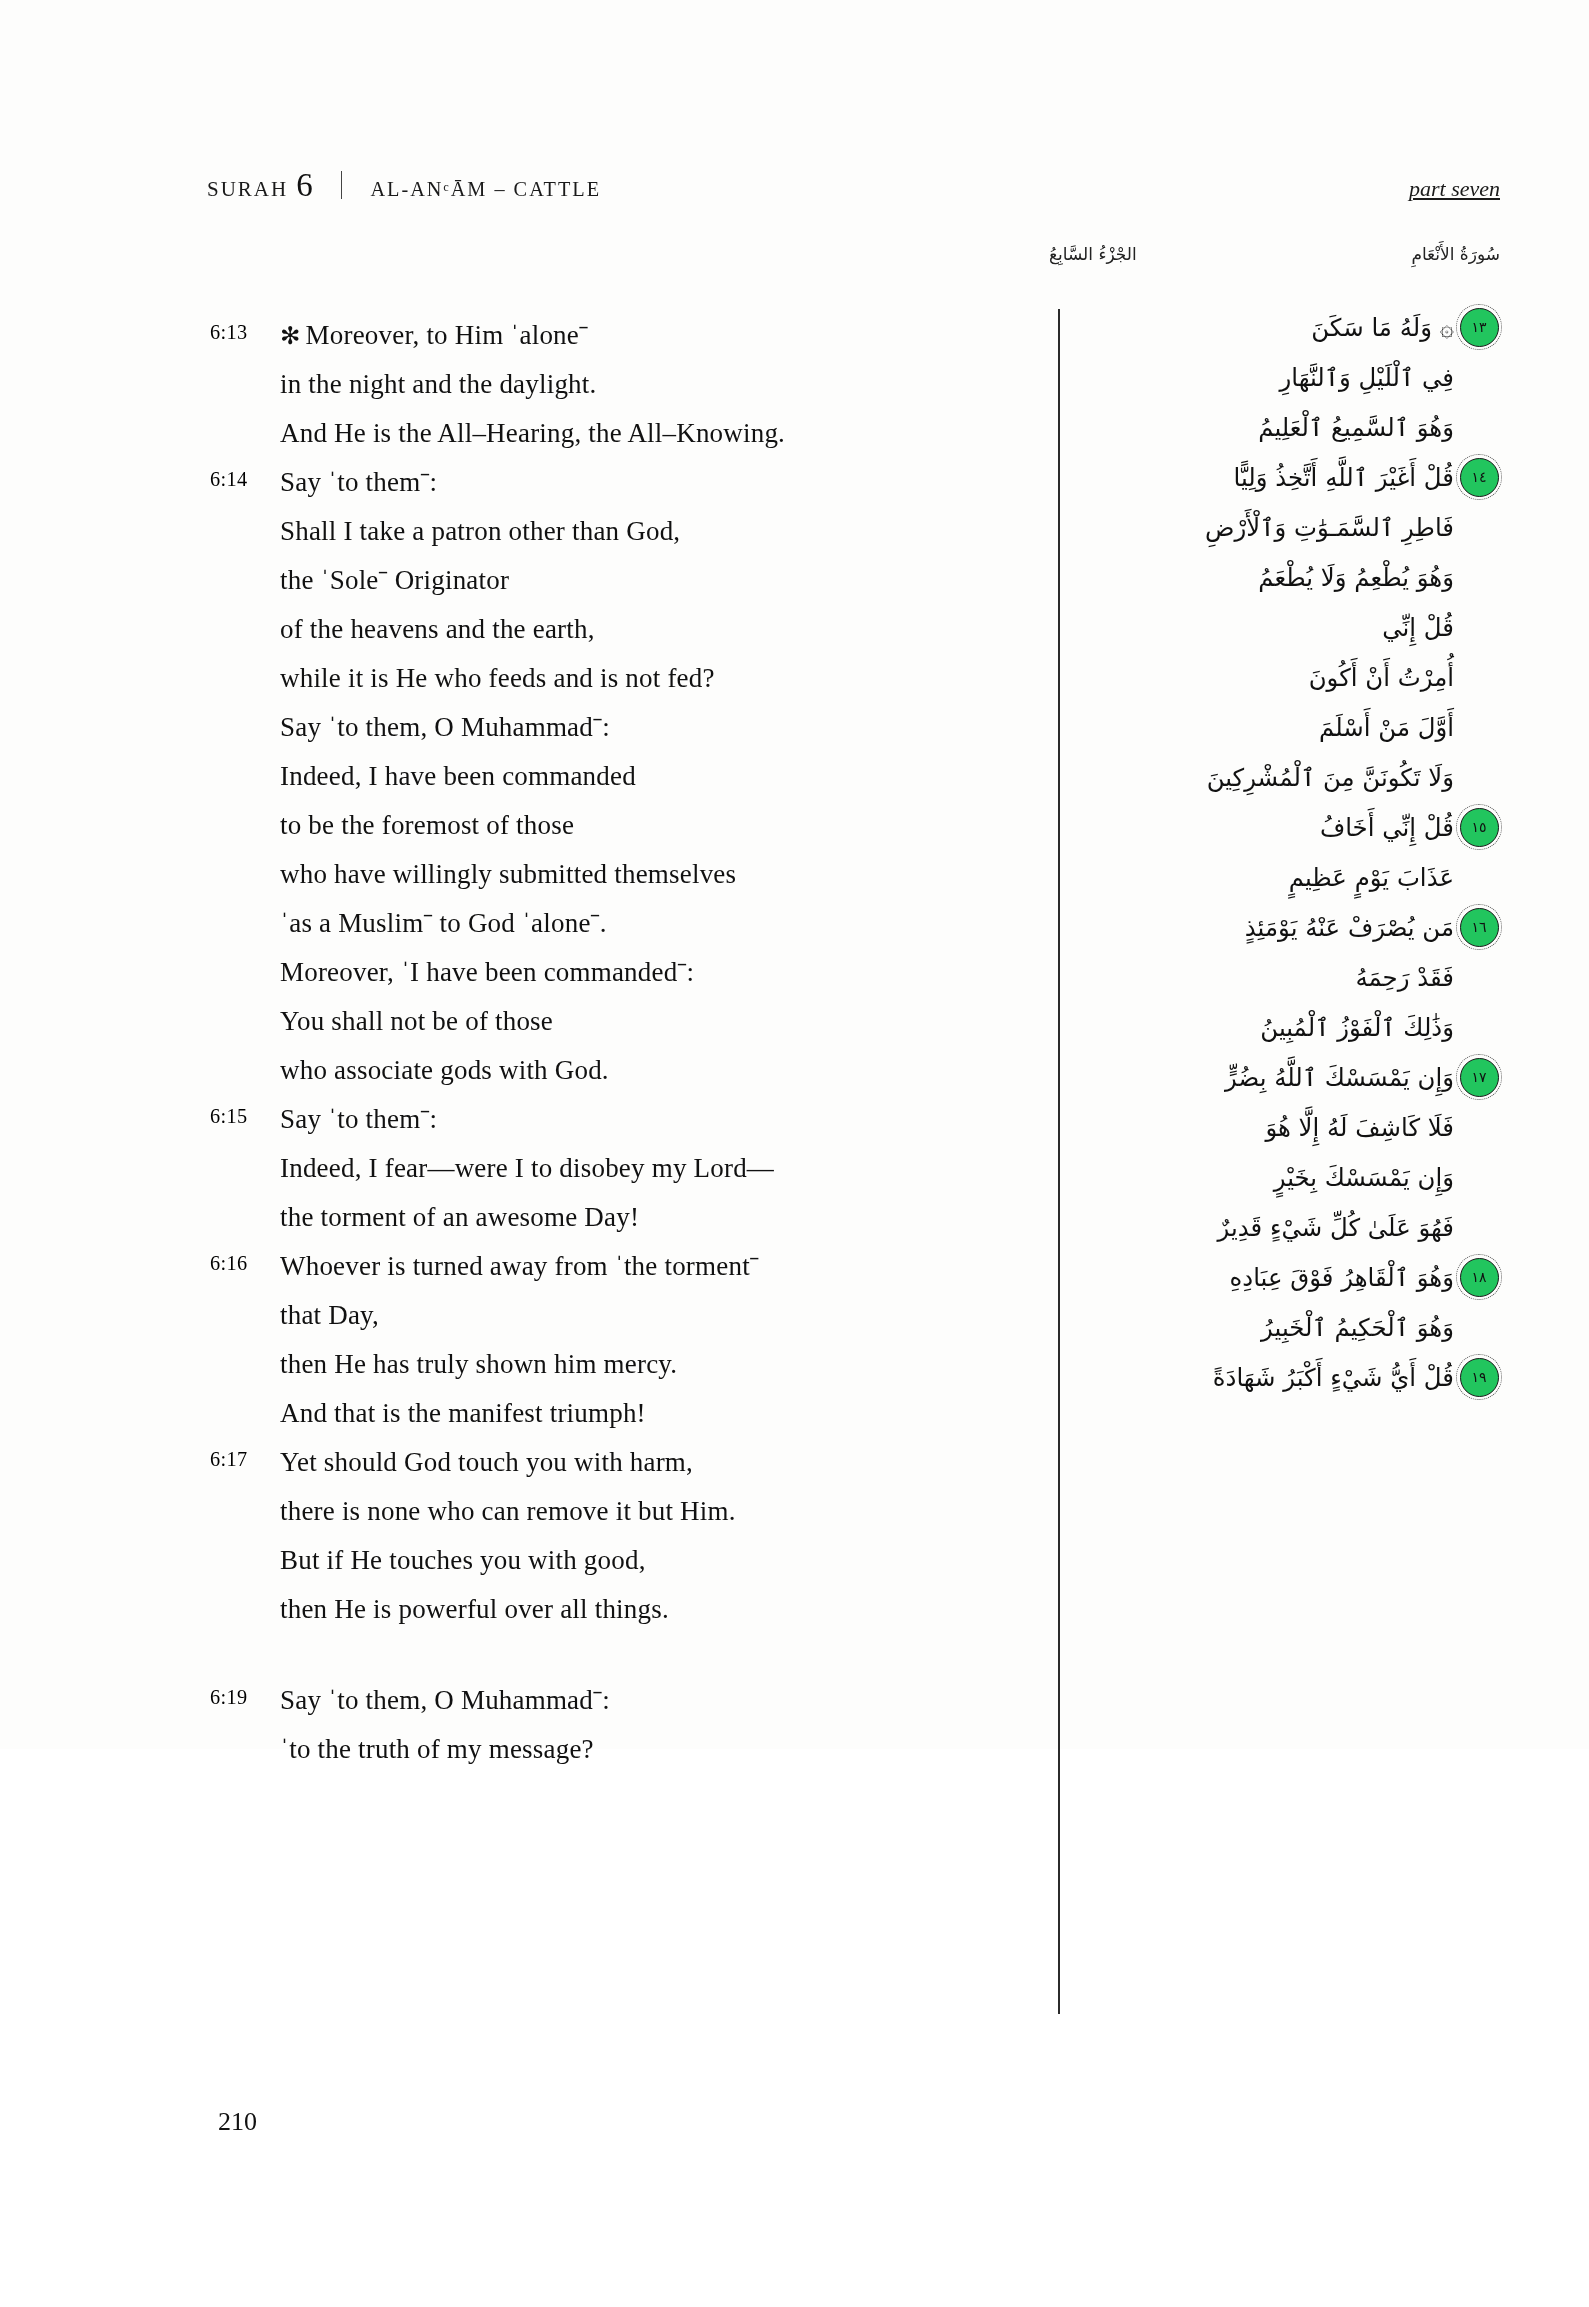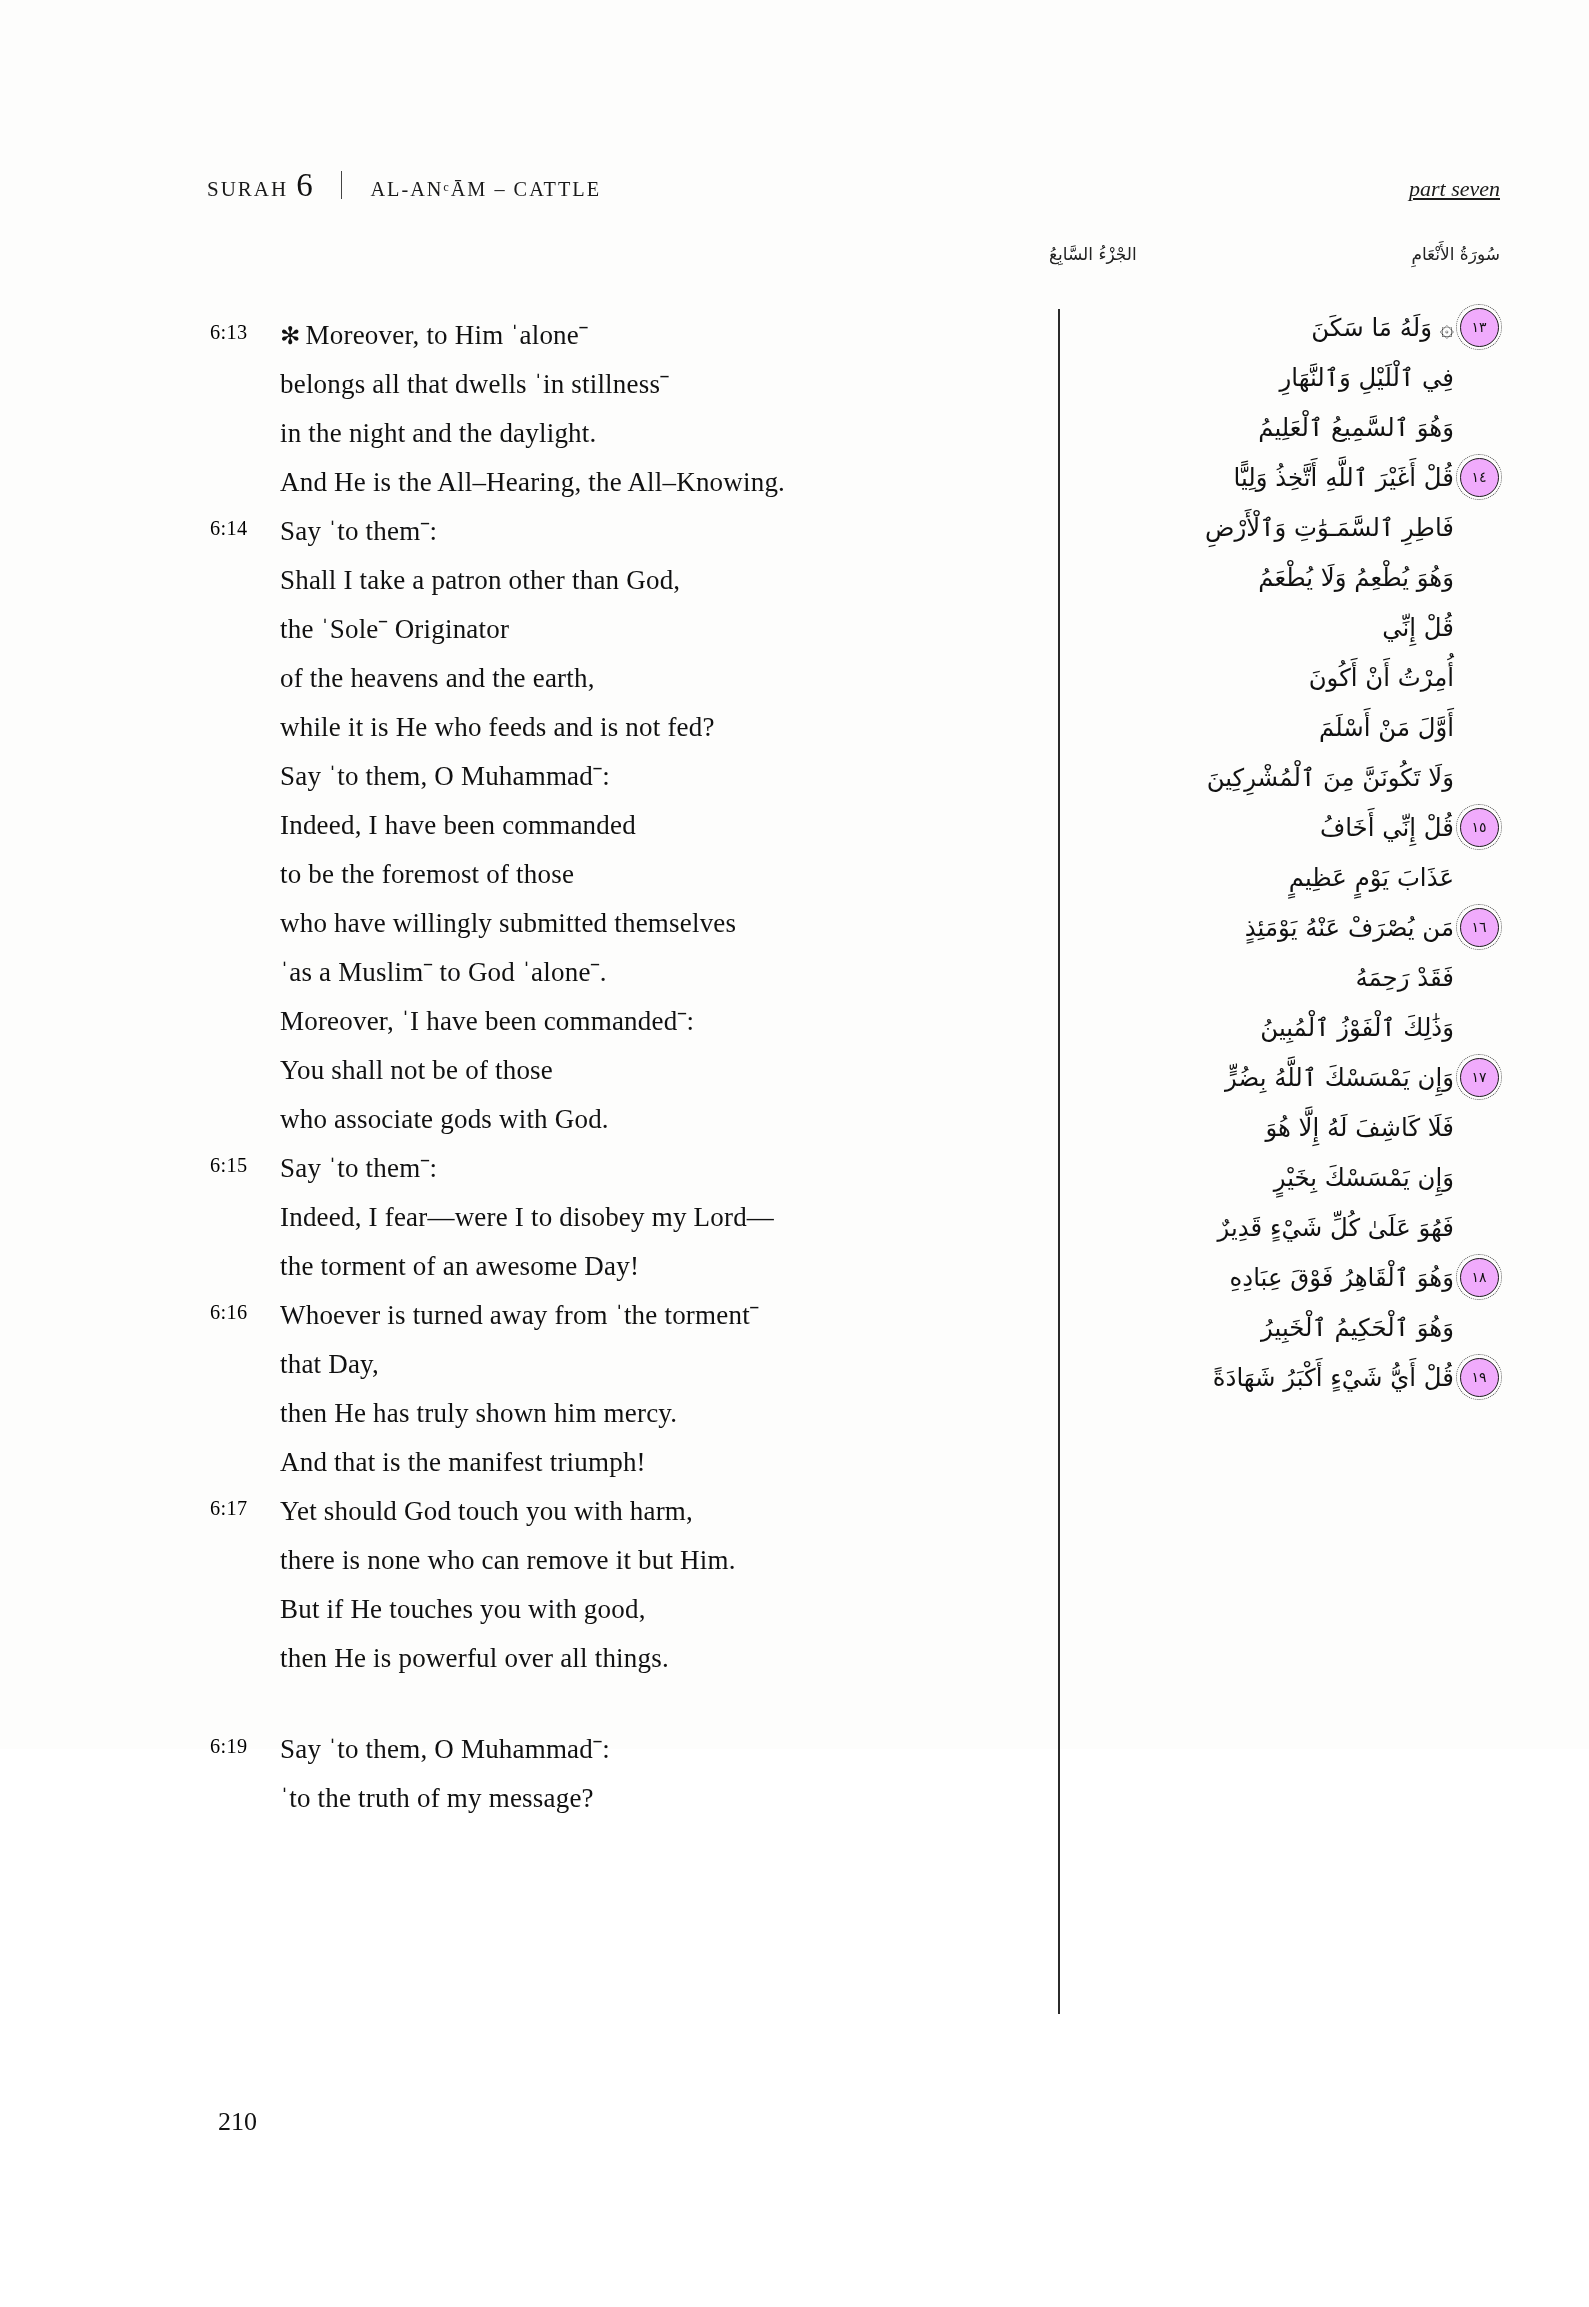--- a/index.html
+++ b/index.html
@@ -156,21 +156,21 @@
     width: 37px;
     height: 37px;
     border: 1.3px solid #1a1a1a;
     border-radius: 50%;
     display: flex;
     align-items: center;
     justify-content: center;
     font-size: 14px;
     color: #111;
     position: relative;
-    background: #f0abfc;
+    background: #22c55e;
   }
   .ayah-badge::before {
     content: "";
     position: absolute;
     left: -4.1px; top: -4.1px; right: -4.1px; bottom: -4.1px;
     border: 0.8px dotted #555;
     border-radius: 50%;
   }
   .atext {
     flex: 1 1 auto;
@@ -208,21 +208,20 @@
     <span>الجْزْءُ السَّابِعُ</span>
   </div>
 
   <div class="col-rule"></div>
 
   <div class="english-col" id="english-col">
       <div class="verse">
         <div class="vnum">6:13</div>
         <div class="vlines">
           <div class="vline"><span class="star">✻</span><span>Moreover, to Him ˈaloneˉ</span></div>
-          <div class="vline">belongs all that dwells ˈin stillnessˉ</div>
           <div class="vline">in the night and the daylight.</div>
           <div class="vline">And He is the All–Hearing, the All–Knowing.</div>
         </div>
       </div>
       <div class="verse">
         <div class="vnum">6:14</div>
         <div class="vlines">
           <div class="vline">Say ˈto themˉ:</div>
           <div class="vline">Shall I take a patron other than God,</div>
           <div class="vline">the ˈSoleˉ Originator</div>

